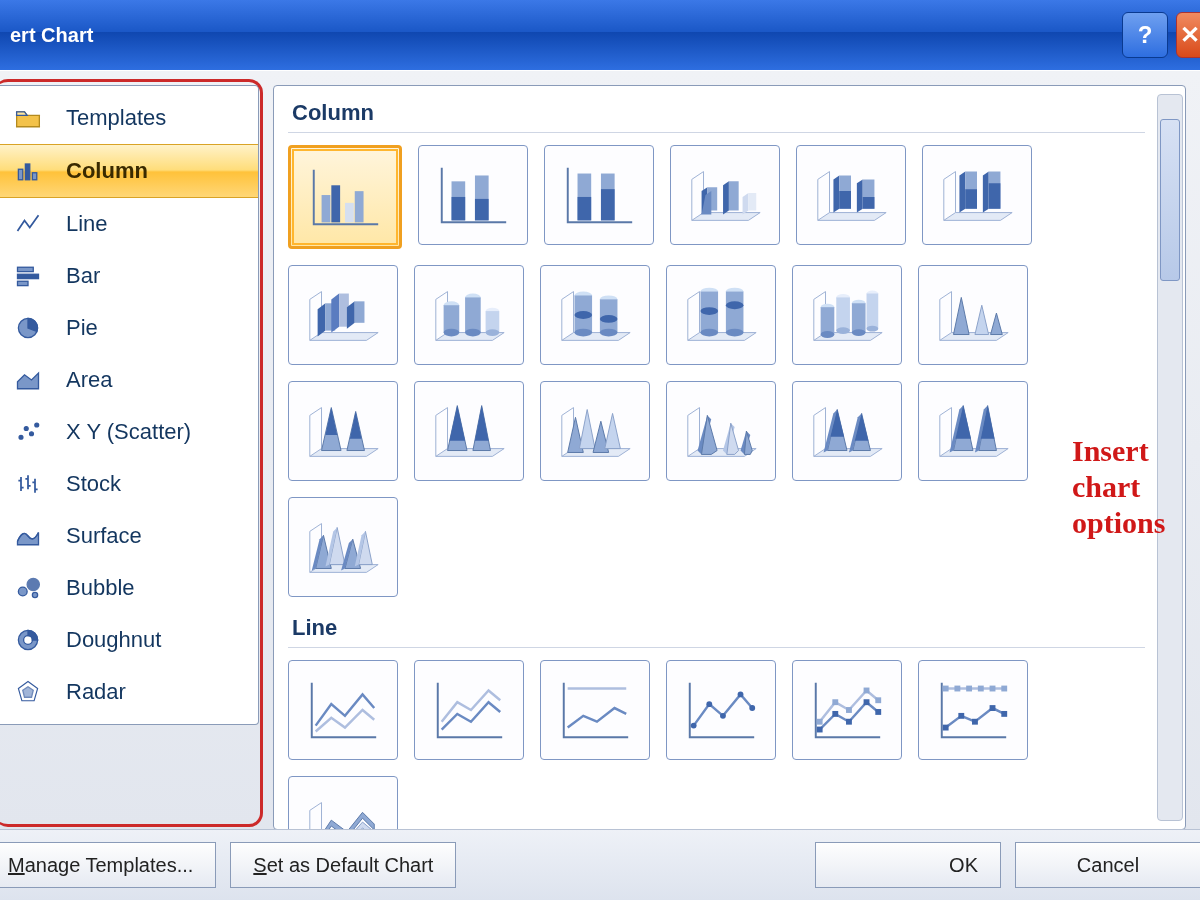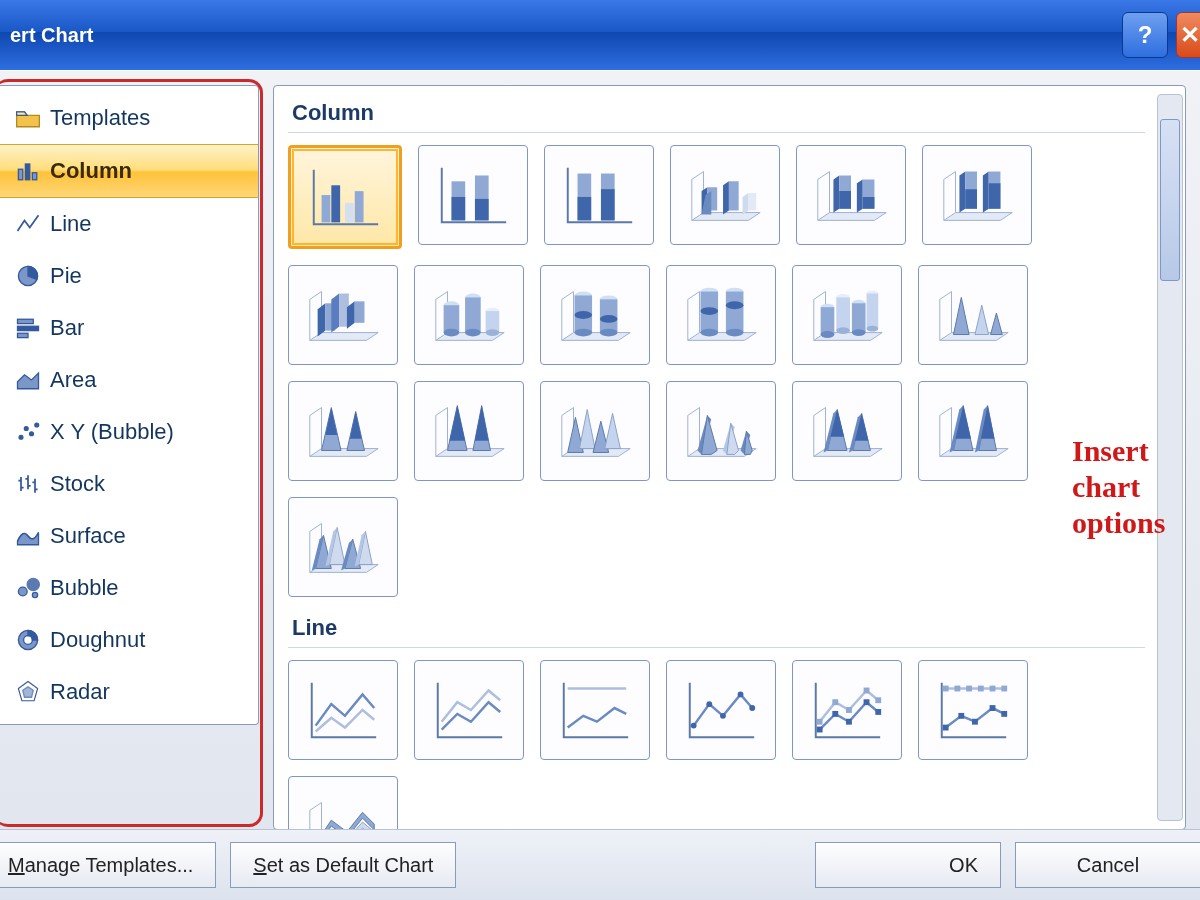--- a/index.html
+++ b/index.html
@@ -21,21 +21,21 @@
   .body{position:absolute;left:0;right:0;top:70px;bottom:70px;
     background:linear-gradient(#f0f2f6,#e2e6ee);border-top:1px solid #fff;
     display:flex;padding:14px 14px 0 0;gap:14px;}
 
   
   .sidebar{width:258px;flex:none;background:#fff;border:1px solid #8a9bb8;
     border-left:none;border-radius:0 4px 4px 0;padding:6px 0;overflow:hidden;
     position:relative;}
   .red-box{position:absolute;top:-6px;left:-6px;width:266px;height:742px;
     border:3px solid #cc2a2a;border-radius:14px;border-left:none;pointer-events:none;}
-  .side-item{display:flex;align-items:center;gap:8px;height:52px;
+  .side-item{display:flex;align-items:center;gap:24px;height:52px;
     padding:0 14px;color:#13365f;cursor:pointer;font-size:22px;}
   .side-item .ico{width:28px;height:28px;flex:none;display:flex;
     align-items:center;justify-content:center;}
   .side-item.selected{
     background:linear-gradient(#fff2c8,#ffdd7a 48%,#ffc23a 52%,#ffd777);
     border:1px solid #d9a326;border-left:none;border-right:none;
     font-weight:bold;color:#3a2a00;}
 
   
   .gallery{flex:1;background:#fff;border:1px solid #8a9bb8;border-radius:4px;
@@ -111,54 +111,54 @@
             <span class="ico">
               <svg viewBox="0 0 32 32" fill="none" stroke="#345a9e" stroke-width="1.5">
                 <path d="M4 24 L12 12 L18 20 L28 6" stroke-width="2"></path>
               </svg>
             </span>
     <span>Line</span>
           </div>
           <div class="side-item">
             <span class="ico">
               <svg viewBox="0 0 32 32" fill="none" stroke="#345a9e" stroke-width="1.5">
-                <circle cx="16" cy="16" r="11" fill="#7a97c8"></circle>
-                <path d="M16 16 L16 5 A11 11 0 0 1 26 20 z" fill="#345a9e"></path>
-              </svg>
-            </span>
-    <span>Pie</span>
-          </div>
-          <div class="side-item">
-            <span class="ico">
-              <svg viewBox="0 0 32 32" fill="none" stroke="#345a9e" stroke-width="1.5">
                 <rect x="4" y="6" width="18" height="5" fill="#7a97c8"></rect>
                 <rect x="4" y="14" width="24" height="5" fill="#345a9e"></rect>
                 <rect x="4" y="22" width="12" height="5" fill="#7a97c8"></rect>
               </svg>
             </span>
     <span>Bar</span>
+          </div>
+          <div class="side-item">
+            <span class="ico">
+              <svg viewBox="0 0 32 32" fill="none" stroke="#345a9e" stroke-width="1.5">
+                <circle cx="16" cy="16" r="11" fill="#7a97c8"></circle>
+                <path d="M16 16 L16 5 A11 11 0 0 1 26 20 z" fill="#345a9e"></path>
+              </svg>
+            </span>
+    <span>Pie</span>
           </div>
           <div class="side-item">
             <span class="ico">
               <svg viewBox="0 0 32 32" fill="none" stroke="#345a9e" stroke-width="1.5">
                 <path d="M4 26 L4 18 L12 10 L20 16 L28 8 L28 26 z" fill="#7a97c8"></path>
               </svg>
             </span>
     <span>Area</span>
           </div>
           <div class="side-item">
             <span class="ico">
               <svg viewBox="0 0 32 32" fill="none" stroke="#345a9e" stroke-width="1.5">
                 <circle cx="8" cy="22" r="2.2" fill="#345a9e"></circle>
                 <circle cx="14" cy="12" r="2.2" fill="#345a9e"></circle>
                 <circle cx="20" cy="18" r="2.2" fill="#345a9e"></circle>
                 <circle cx="26" cy="8" r="2.2" fill="#345a9e"></circle>
               </svg>
             </span>
-    <span>X Y (Bubble)</span>
+    <span>X Y (Scatter)</span>
           </div>
           <div class="side-item">
             <span class="ico">
               <svg viewBox="0 0 32 32" fill="none" stroke="#345a9e" stroke-width="1.5">
                 <path d="M8 8v16M8 12h-3M8 20h3 M16 6v16M16 10h-3M16 18h3 M24 10v16M24 14h-3M24 22h3" stroke-width="2"></path>
               </svg>
             </span>
     <span>Stock</span>
           </div>
           <div class="side-item">

